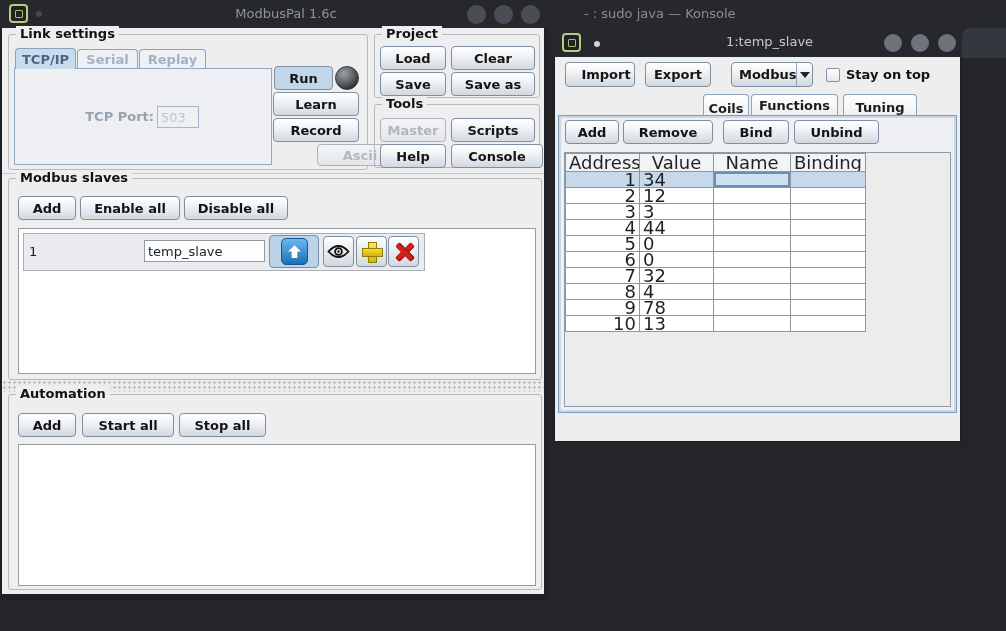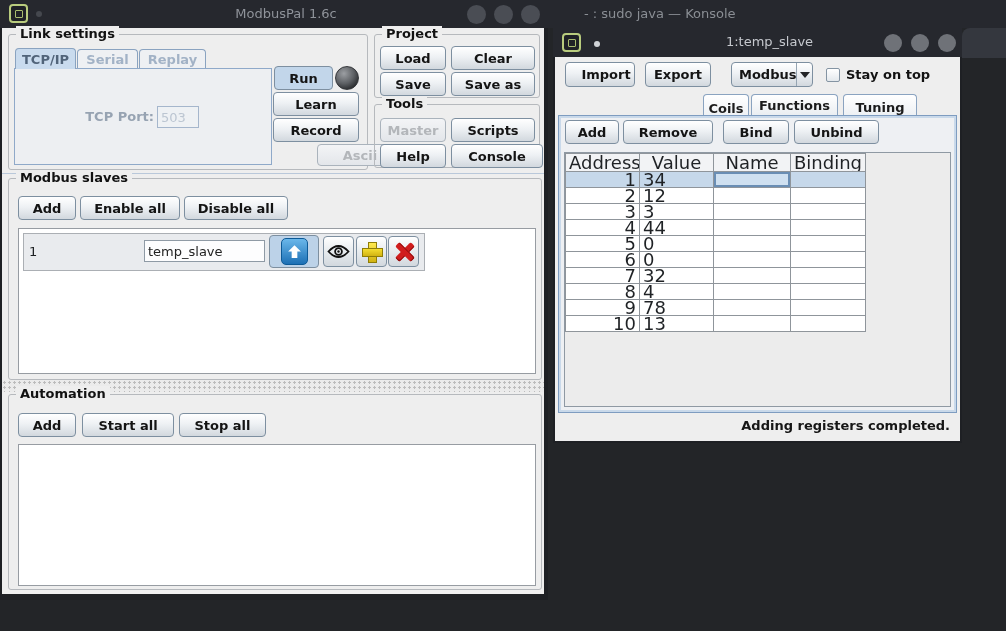--- a/index.html
+++ b/index.html
@@ -268,14 +268,13 @@
           <div class="trow">
             <div class="tcell c0">10</div>
             <div class="tcell c1">13</div>
             <div class="tcell c2"></div>
             <div class="tcell c3"></div>
           </div>
         </div>
     </div>
   </div>
 
-  <span class="status" style="right:10px; top:361px;">Adding registers completed.</span>
 </div>
 
 </body></html>

